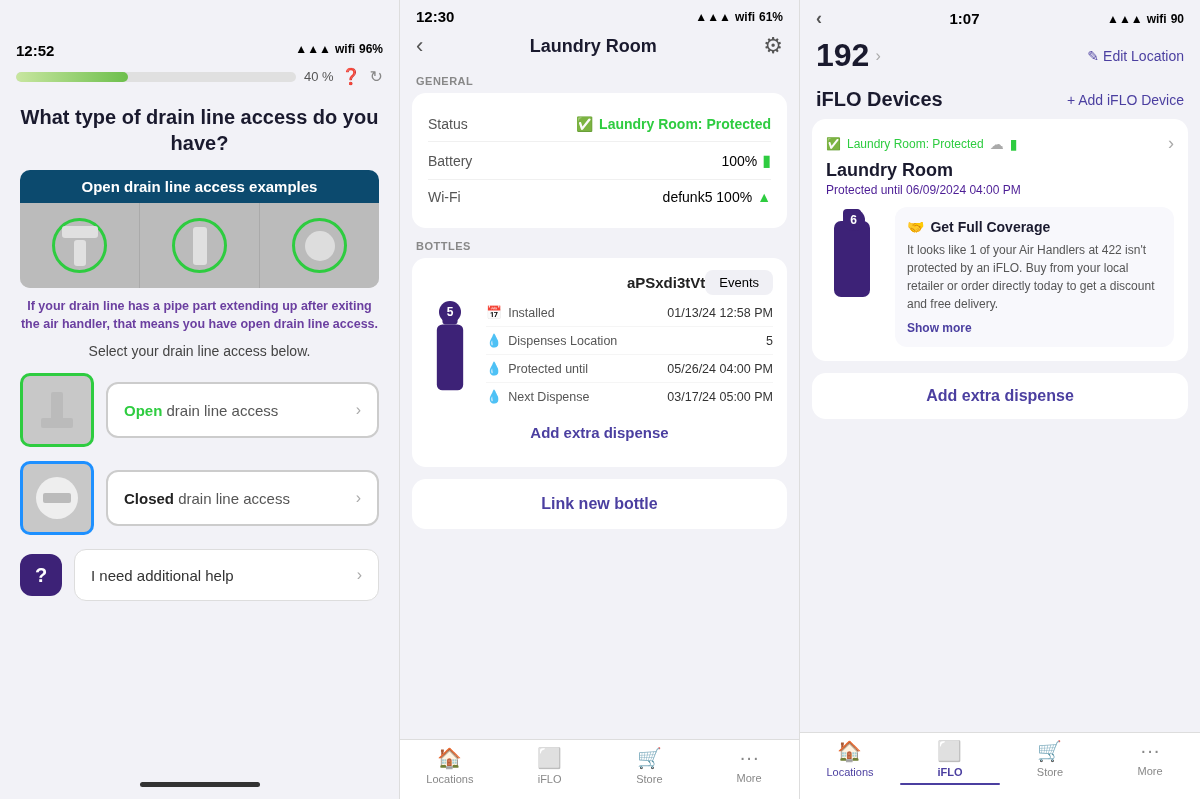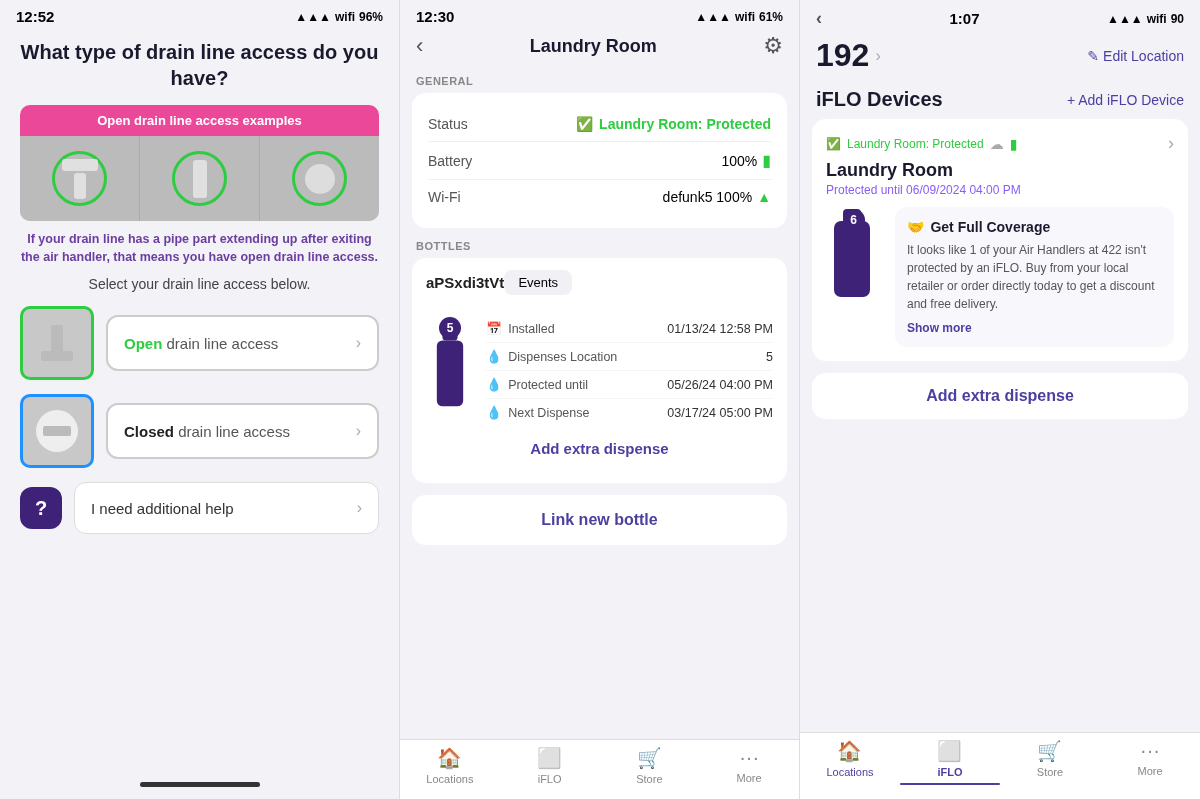--- a/index.html
+++ b/index.html
@@ -18,24 +18,25 @@
       height: 799px;
       background: #f2f2f7;
       display: flex;
       flex-direction: column;
       position: relative;
       border-right: 1px solid #ddd;
     }
     .status-bar {
       display: flex;
       justify-content: space-between;
-      align-items: center;
+      align-items: flex-start;
       padding: 8px 16px 4px;
       font-size: 15px;
       font-weight: 600;
+      margin-top: 34px;
     }
     .status-bar .time { font-weight: 700; }
     .status-icons { display: flex; gap: 4px; align-items: center; font-size: 12px; }
     .progress-row {
       display: flex;
       align-items: center;
       padding: 4px 16px 8px;
       gap: 8px;
     }
     .progress-bar-outer {
@@ -59,26 +60,26 @@
     }
     .drain-title {
       text-align: center;
       font-size: 20px;
       font-weight: 700;
       color: #1a1a2e;
       margin-bottom: 14px;
       line-height: 1.3;
     }
     .open-examples-box {
-      background: #ec4899;
+      background: #0c4a6e;
       border-radius: 10px 10px 0 0;
       padding: 8px 0;
       text-align: center;
       color: white;
-      font-size: 13px;
+      font-size: 15px;
       font-weight: 600;
     }
     .examples-images {
       display: flex;
       background: #ccc;
       border-radius: 0 0 10px 10px;
       overflow: hidden;
       margin-bottom: 10px;
     }
     .example-img {
@@ -285,23 +286,23 @@
       margin: 8px 4px 6px;
     }
     .bottle-card {
       background: white;
       border-radius: 14px;
       padding: 12px 14px;
       margin-bottom: 12px;
     }
     .bottle-header {
       display: flex;
-      justify-content: flex-start;
-      align-items: center;
-      margin-bottom: 20px;
+      justify-content: flex-end;
+      align-items: center;
+      margin-bottom: 4px;
     }
     .bottle-id { font-size: 15px; font-weight: 700; color: #222; }
     .events-btn {
       background: #f0f0f5;
       border: none;
       border-radius: 8px;
       padding: 5px 14px;
       font-size: 13px;
       color: #000000;
       cursor: pointer;
@@ -451,21 +452,21 @@
     .cloud-icon { color: #aaa; font-size: 14px; }
     .battery-green { color: #2ecc40; font-size: 14px; }
     .device-name {
       font-size: 18px;
       font-weight: 700;
       color: #1a1a2e;
       margin-bottom: 2px;
     }
     .device-protected {
       font-size: 12px;
-      color: #8b5cf6;
+      color: #4c1d95;
       margin-bottom: 10px;
     }
     .device-body {
       display: flex;
       gap: 14px;
     }
     .coverage-box {
       flex: 1;
       background: #f8f8fc;
       border-radius: 12px;
@@ -555,20 +556,28 @@
     <span class="time">12:52</span>
     <div class="status-icons">
       <span>▲▲▲</span>
       <span>wifi</span>
       <span>
         <span>96</span>%
       </span>
     </div>
   </div>
 
+  <div class="progress-row">
+    <div class="progress-bar-outer">
+      <div class="progress-bar-inner"></div>
+    </div>
+    <span class="progress-pct">40 %</span>
+    <span style="font-size:16px;color:#888;cursor:pointer;">❓</span>
+    <span style="font-size:16px;color:#888;cursor:pointer;">↻</span>
+  </div>
 
   <div class="panel1-content">
     <div class="drain-title">What type of drain line access do you have?</div>
 
     <div class="open-examples-box">Open drain line access examples</div>
     <div class="examples-images">
       <div class="example-img">
         <div class="pipe-circle">
           <div class="pipe-shape-t">
             <div class="pipe-h"></div>

